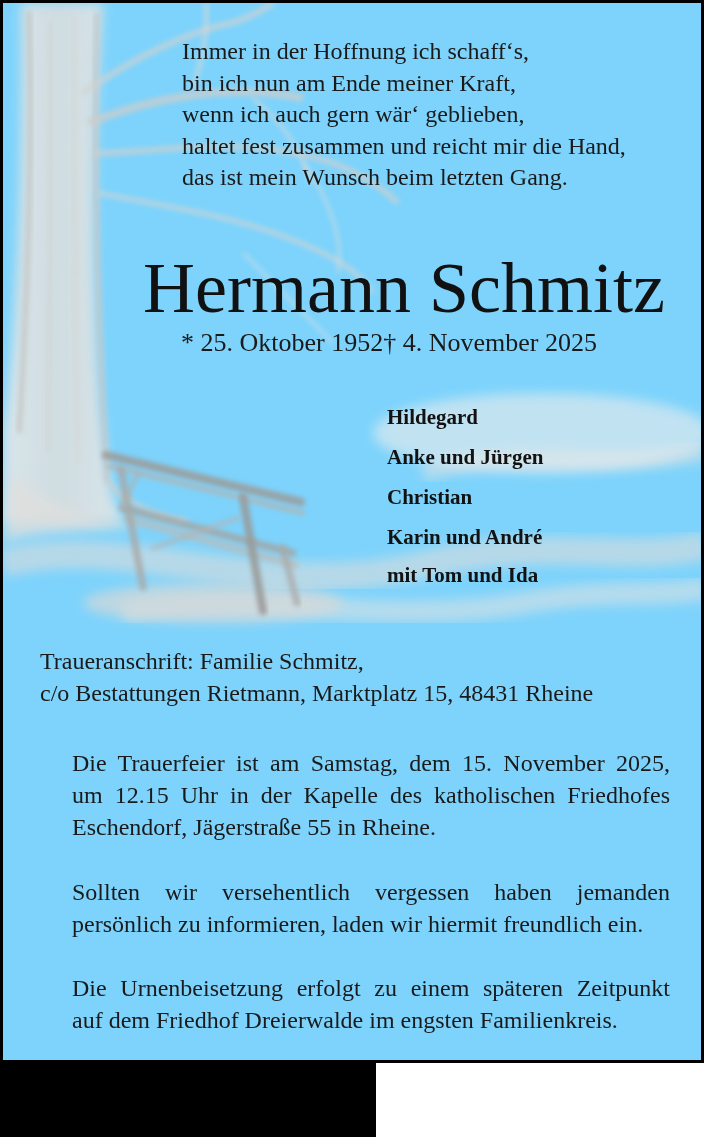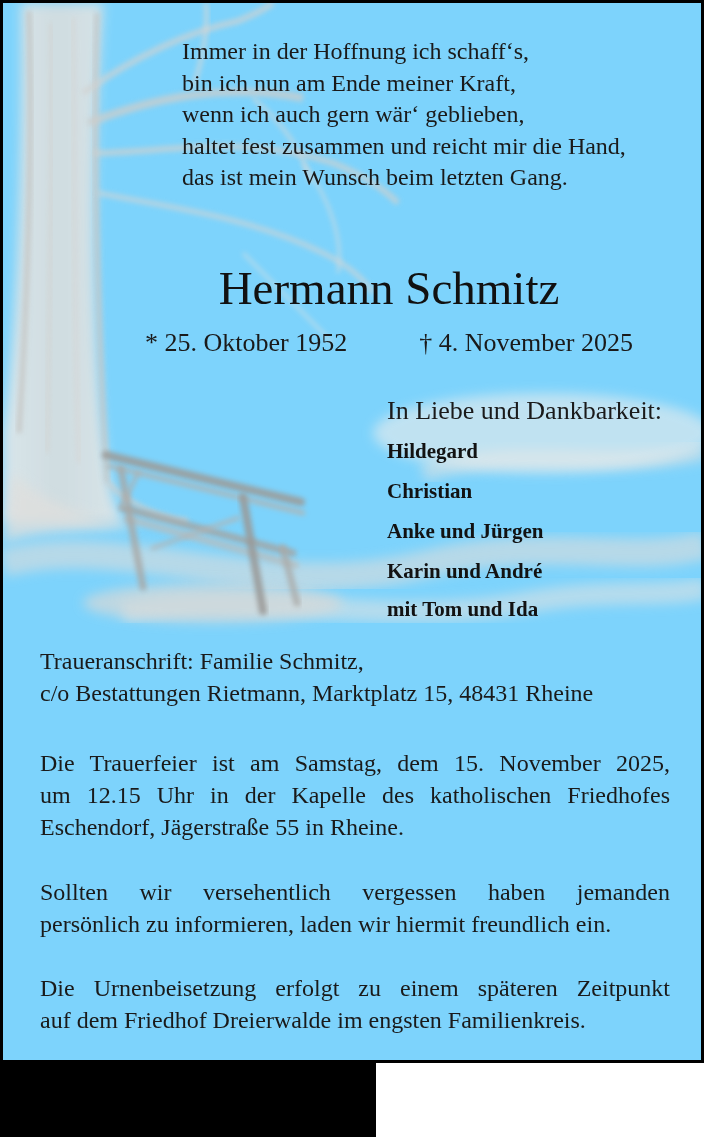--- a/index.html
+++ b/index.html
@@ -9,31 +9,31 @@
   }
   .card{
     position:absolute;left:0;top:0;width:704px;height:1063px;box-sizing:border-box;
     border:3px solid #000;background:#7dd3fc;overflow:hidden;
   }
   .sketch{position:absolute;left:0;top:0;width:703px;height:1057px;pointer-events:none;}
 
   .poem{position:absolute;left:179px;top:33px;font-size:24px;line-height:31.5px;white-space:nowrap;}
 
   .name-block{position:absolute;left:140px;top:250px;width:492px;text-align:center;}
-  .deceased-name{font-size:47px;line-height:70px;color:#111;white-space:nowrap;}
-  .dates{display:flex;justify-content:space-between;font-size:26px;line-height:30px;margin-top:5px;padding:0 2px;white-space:nowrap;}
+  .deceased-name{font-size:72px;line-height:70px;color:#111;white-space:nowrap;}
+  .dates{display:flex;justify-content:center;font-size:26px;line-height:30px;margin-top:5px;padding:0 2px;white-space:nowrap;}
 
   .family{position:absolute;left:384px;top:391px;white-space:nowrap;}
   .family .intro{font-size:26px;line-height:34px;}
   .family .mourner{font-size:21px;line-height:33px;font-weight:bold;margin-top:7px;color:#121212;}
   .family .mourner.tight{margin-top:5px;}
 
   .lower{position:absolute;left:37px;top:642px;width:630px;font-size:24px;line-height:32px;}
   .addr div{text-align:left;}
-  .para{margin-top:0;}
+  .para{margin-top:0;margin-left:32px;}
   .para.gap1{margin-top:38px;}
   .para.gap2{margin-top:33px;}
   .para.gap3{margin-top:32px;}
   .jl{text-align:justify;text-align-last:justify;}
   .jl-last{text-align:center;text-align-last:left;}
 
   .redaction{position:absolute;left:0;top:1060px;width:376px;height:77px;background:#000;}
 </style>
 </head>
 <body>
@@ -109,24 +109,23 @@
 
     <div class="name-block">
       <div class="deceased-name">Hermann Schmitz</div>
       <div class="dates">
         <span>* 25. Oktober 1952</span>
         <span>† 4. November 2025</span>
       </div>
     </div>
 
     <div class="family">
-      <div class="intro">In Liebe und Dankbarkeit:</div>
       <div class="mourner">Hildegard</div>
+      <div class="mourner">Anke und Jürgen</div>
       <div class="mourner">Christian</div>
-      <div class="mourner">Anke und Jürgen</div>
       <div class="mourner">Karin und André</div>
       <div class="mourner tight">mit Tom und Ida</div>
     </div>
 
     <div class="lower">
       <div class="addr">
         <div>Traueranschrift: Familie Schmitz,</div>
         <div>c/o Bestattungen Rietmann, Marktplatz 15, 48431 Rheine</div>
       </div>
 

